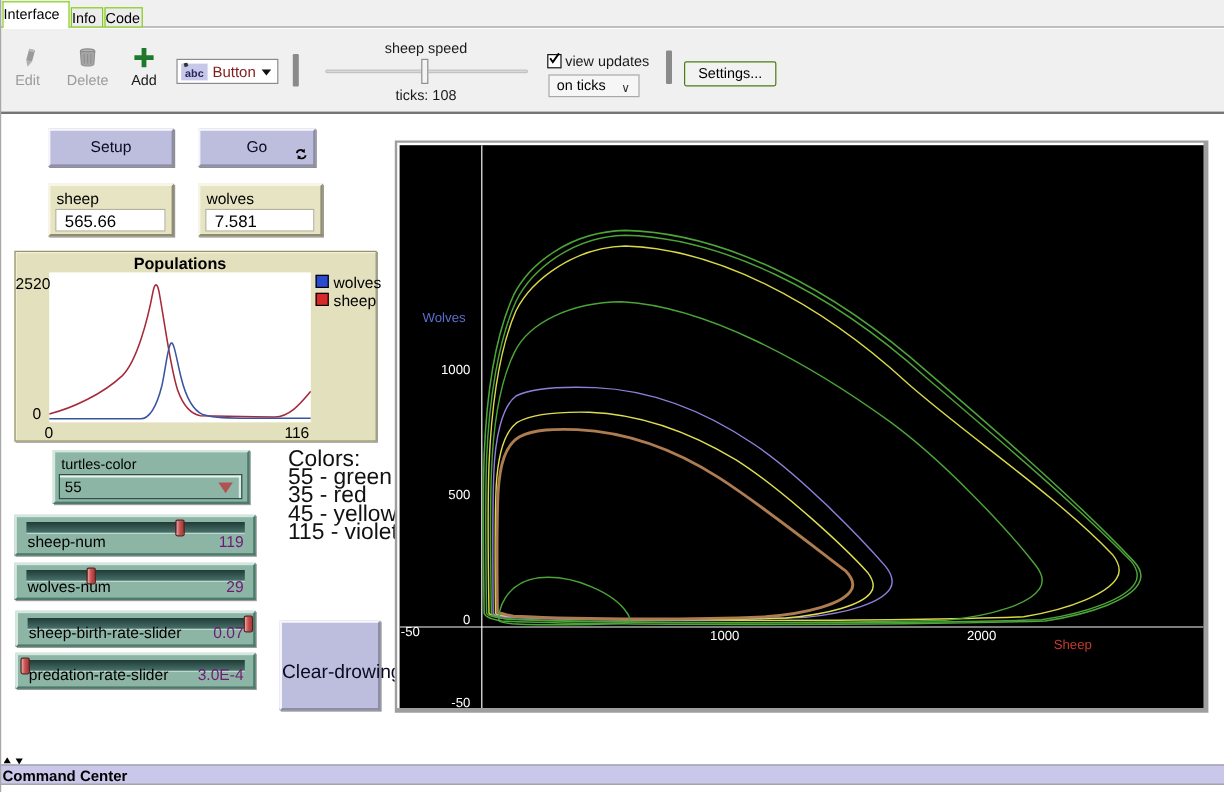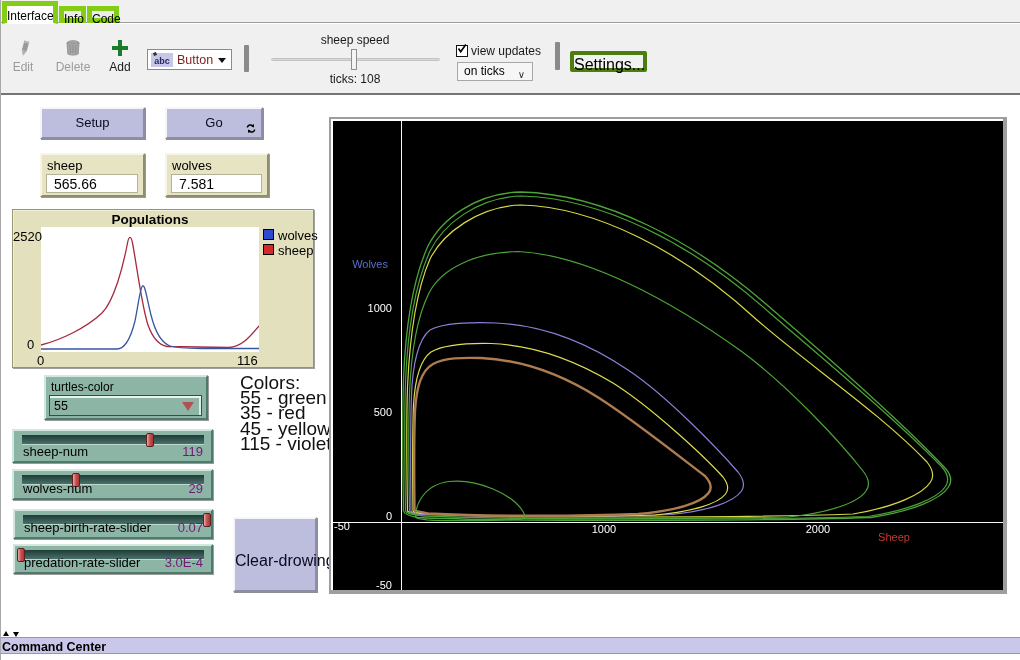--- a/index.html
+++ b/index.html
@@ -4,22 +4,22 @@
 <style>
   * { margin:0; padding:0; box-sizing:border-box; }
   html,body { width:1020px; height:660px; overflow:hidden; background:#fff;
     font-family:"Liberation Sans", sans-serif; }
   .abs { position:absolute; }
   #page { position:relative; width:1020px; height:660px; }
 
   
   #tabbar { position:absolute; left:0; top:0; width:1020px; height:23px;
     background:#f0f0f0; border-bottom:1px solid #9c9c9c; }
-  .tab { position:absolute; font-size:12px; color:#000; text-align:right;
-    border:5px solid #84cc16; background:#ececec; }
+  .tab { position:absolute; font-size:12px; color:#000; text-align:left;
+    border:1px solid #84cc16; background:#ececec; }
   #tab1 { left:2px; top:1px; width:56px; height:23px; background:#fff;
     border-bottom:1px solid #fff; z-index:3; line-height:21px; }
   #tab2 { left:59px; top:6px; width:27px; height:17px; line-height:16px; }
   #tab3 { left:87px; top:6px; width:32px; height:17px; line-height:16px; }
 
   
   #toolbar { position:absolute; left:0; top:24px; width:1020px; height:71px;
     background:#f0f0f0; border-bottom:2px solid #757575; }
   .tool-lbl { position:absolute; font-size:12px; color:#9b9b9b; text-align:center; }
   .tool-lbl.dark { color:#1a1a1a; }
@@ -37,22 +37,22 @@
   #speedthumb { position:absolute; left:351px; top:49px; width:6px; height:21px;
     background:#f4f4f4; border:1px solid #8f8f8f; }
   #chk { position:absolute; left:456px; top:45px; width:12px; height:12px;
     background:#fff; border:1.5px solid #111; box-sizing:border-box; }
   #chk svg { position:absolute; left:0px; top:-3px; }
   #onticks { position:absolute; left:457px; top:62px; width:76px; height:19px;
     background:#f6f6f6; border:1px solid #a8a8a8; font-size:12px; line-height:17px;
     padding-left:6px; }
   #onticks .chev { position:absolute; right:7px; top:3px; font-size:10px; color:#333; }
   #settings { position:absolute; left:570px; top:51px; width:77px; height:21px;
-    background:#f2f2f2; border:4px solid #4d7c0f; border-radius:2px;
-    font-size:16px; text-align:center; line-height:19px; color:#000; }
+    background:#f2f2f2; border:1px solid #4d7c0f; border-radius:2px;
+    font-size:12px; text-align:center; line-height:19px; color:#000; }
 
   
   .nlbtn { position:absolute; background:#bdbddd;
     border-top:2px solid #f5f5fb; border-left:2px solid #f5f5fb;
     border-bottom:2px solid #8d8da6; border-right:2px solid #8d8da6;
     box-shadow:1px 1px 0 #8f8f8f;
     font-size:13px; color:#0a0a20; text-align:center; }
   .mon { position:absolute; background:#e7e4c3;
     border-top:2px solid #f7f5e6; border-left:2px solid #f7f5e6;
     border-bottom:2px solid #8f8d71; border-right:2px solid #8f8d71;

